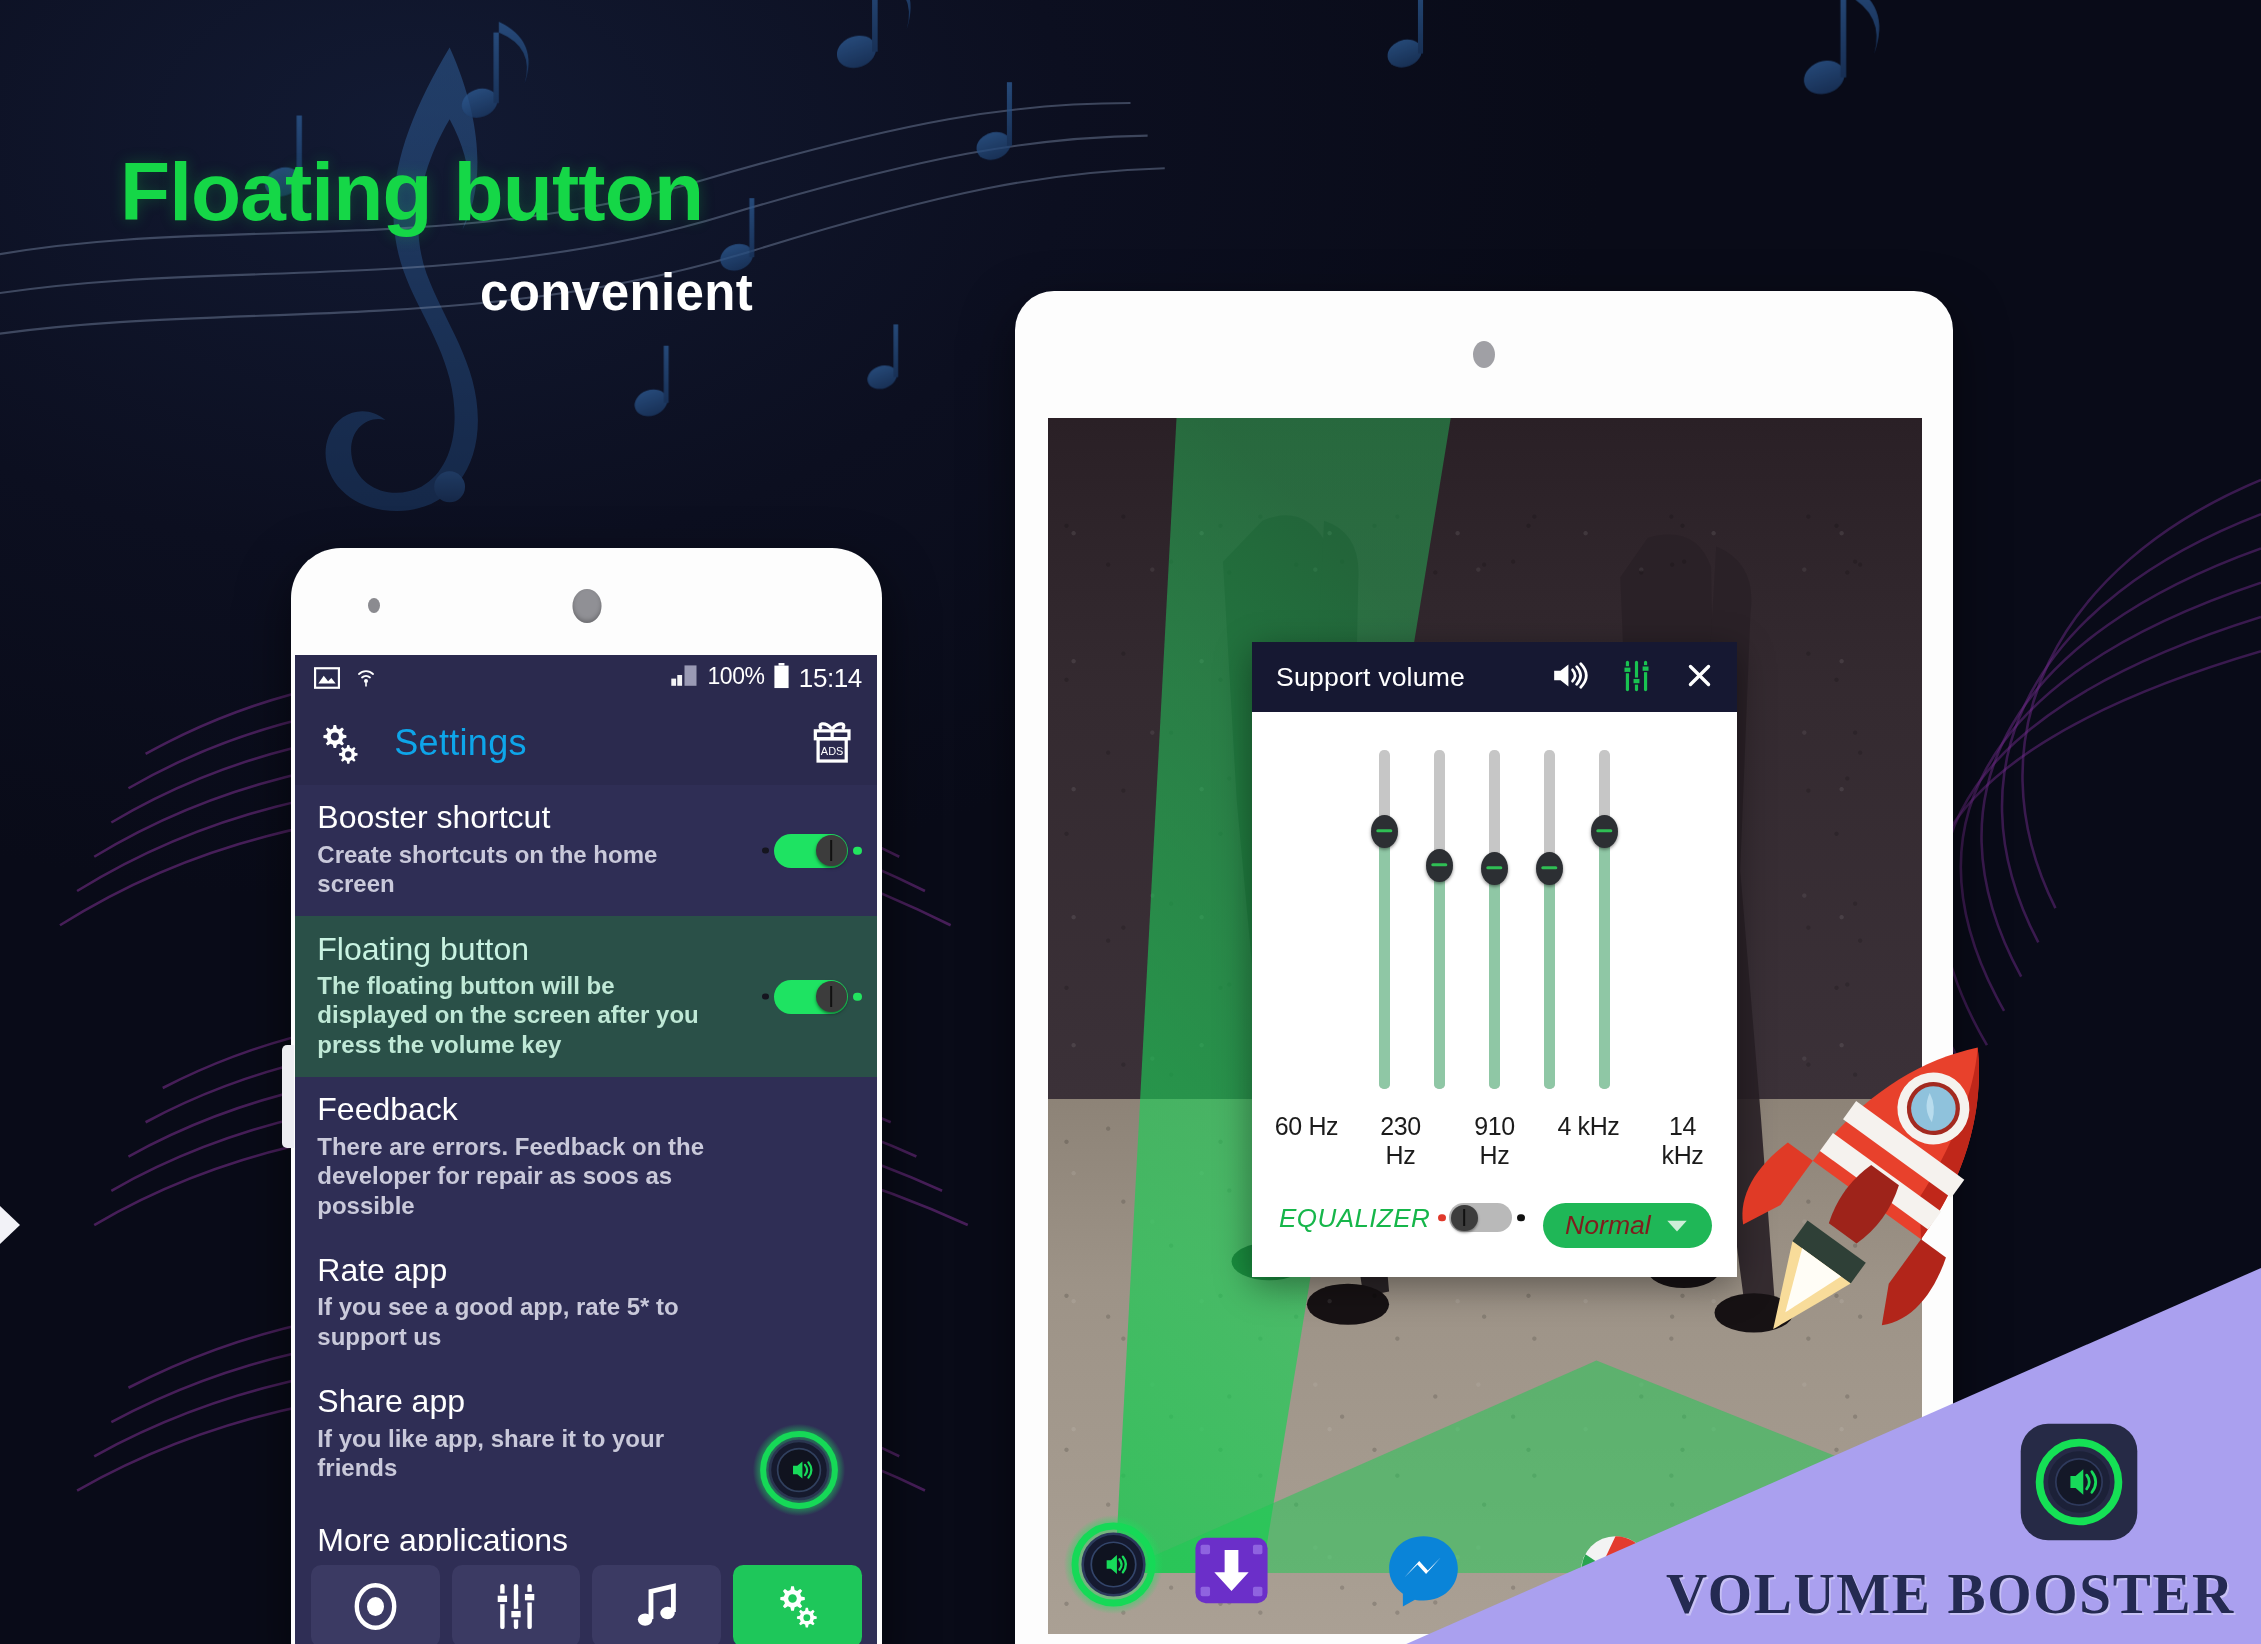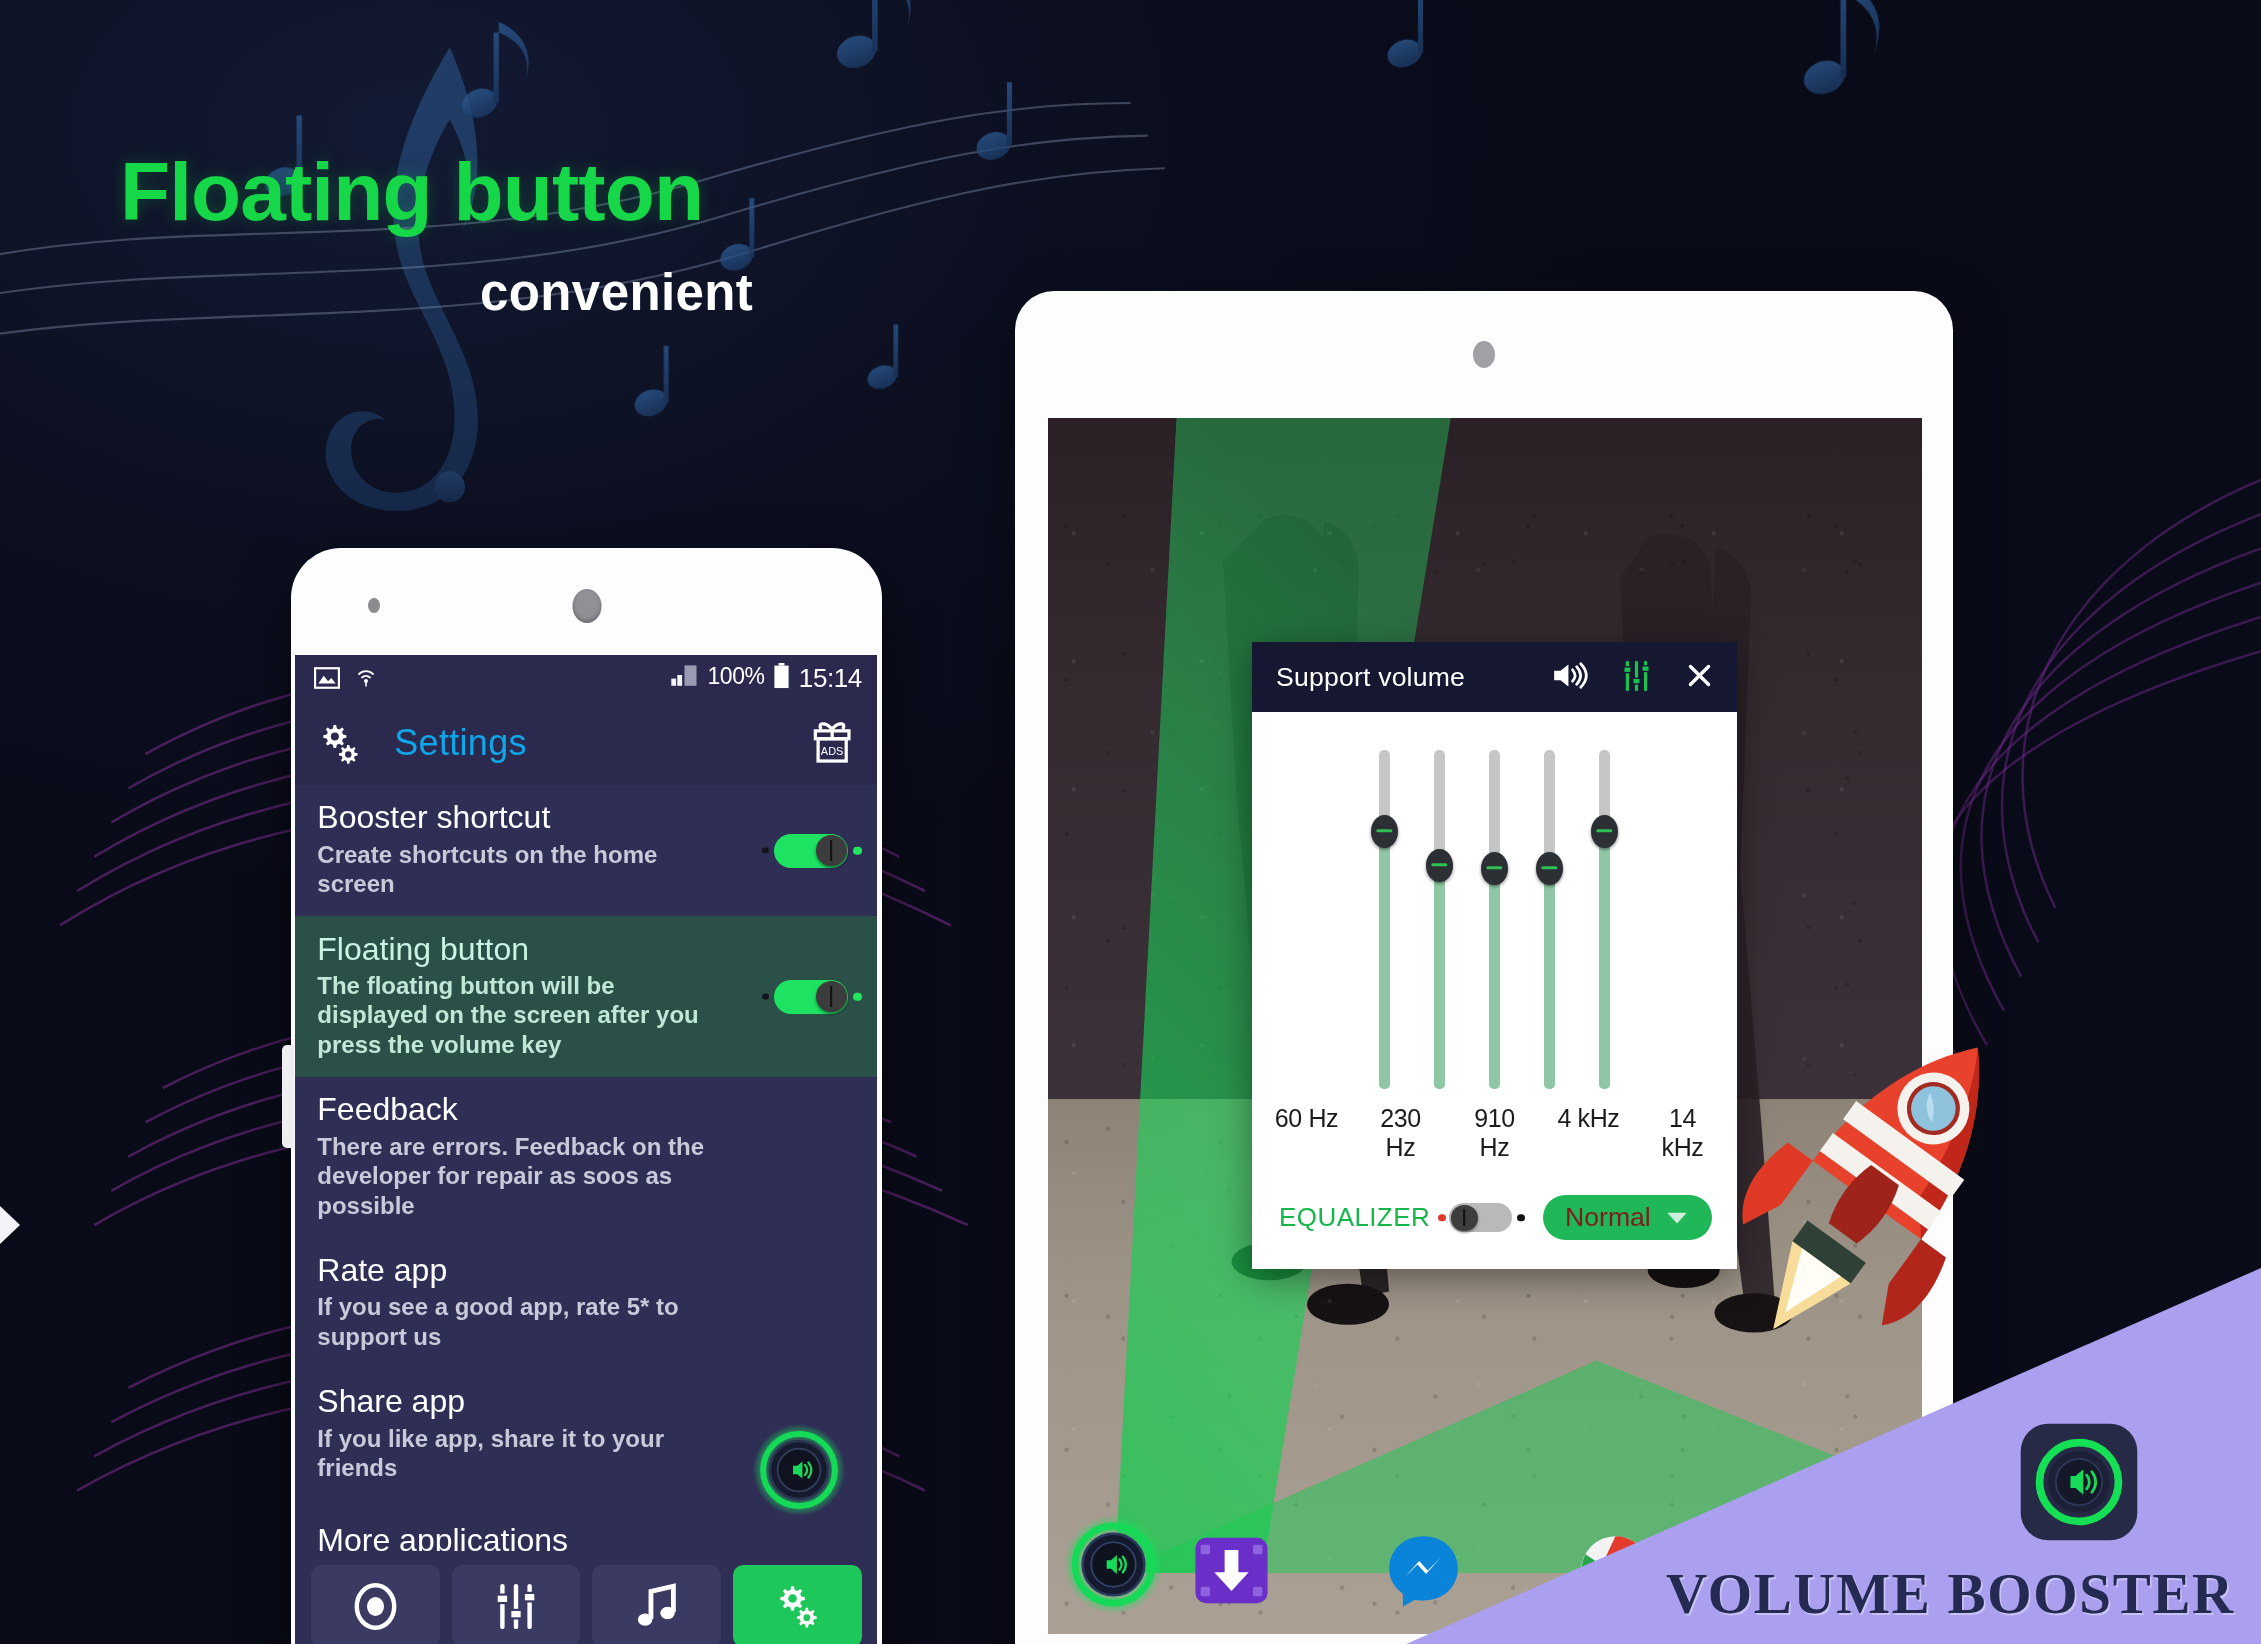--- a/index.html
+++ b/index.html
@@ -174,24 +174,24 @@
   .slider { width: 17px; height: 339px; position: relative; }
   .strack { position: absolute; left: 3.4px; top: 0; width: 10.3px; height: 100%;
             background: #c6c6c6; border-radius: 5.1px; }
   .sfill { position: absolute; left: 3.4px; bottom: 0; width: 10.3px;
            background: #8fc7a5; border-radius: 5.1px; }
   .sthumb { position: absolute; left: -5.1px; width: 27px; height: 33px;
             background: #2c2f33; border-radius: 50%; box-shadow: 0 1.7px 3.4px rgba(0,0,0,.45); }
   .sthumb::after { content:''; position:absolute; left:50%; top:50%; transform:translate(-50%,-50%);
                    width:15.4px; height:3.4px; background:#2fbf54; border-radius:1.7px; }
 
-  .freqs { display: flex; justify-content: center; gap: 29px; margin-top: 20px; }
+  .freqs { display: flex; justify-content: center; gap: 29px; margin-top: 28px; }
   .freq { font-size: 25px; color: #1b1b1b; width: 99px; text-align: center; letter-spacing: -0.4px; }
 
-  .eqrow { display: flex; align-items: center; margin-top: 33px; padding: 0 3.4px 6.9px 5.1px; }
+  .eqrow { display: flex; align-items: flex-start; margin-top: 33px; padding: 0 3.4px 6.9px 5.1px; font-style: italic; }
   .eqlabel { font-size: 26px; color: #16b64a; letter-spacing: 0.4px; }
   .eqtoggle { position: relative; width: 63px; height: 29px; border-radius: 15.4px;
               background: #b9b9b9; margin-left: 19px; }
   .eqtoggle .knob { position: absolute; left: 1.7px; top: 1.7px; width: 27px; height: 26px;
                     border-radius: 13.7px; background: #3d3d3d; box-shadow: 0 1.7px 2.6px rgba(0,0,0,.4); }
   .eqtoggle .knob::after { content:''; position:absolute; left:50%; top:4.3px; width:1.7px; height:17px; background:#111; transform:translateX(-50%); }
   .eqtoggle .dot-l { position:absolute; left:-11px; top:50%; transform:translateY(-50%); width:7.7px; height:7.7px; border-radius:50%; background:#e0392b; }
   .eqtoggle .dot-r { position:absolute; right:-13px; top:50%; transform:translateY(-50%); width:7.7px; height:7.7px; border-radius:50%; background:#111; }
   .preset {
     margin-left: 31px; flex: 1; height: 45px; background: #1fb757; border-radius: 26.6px;

